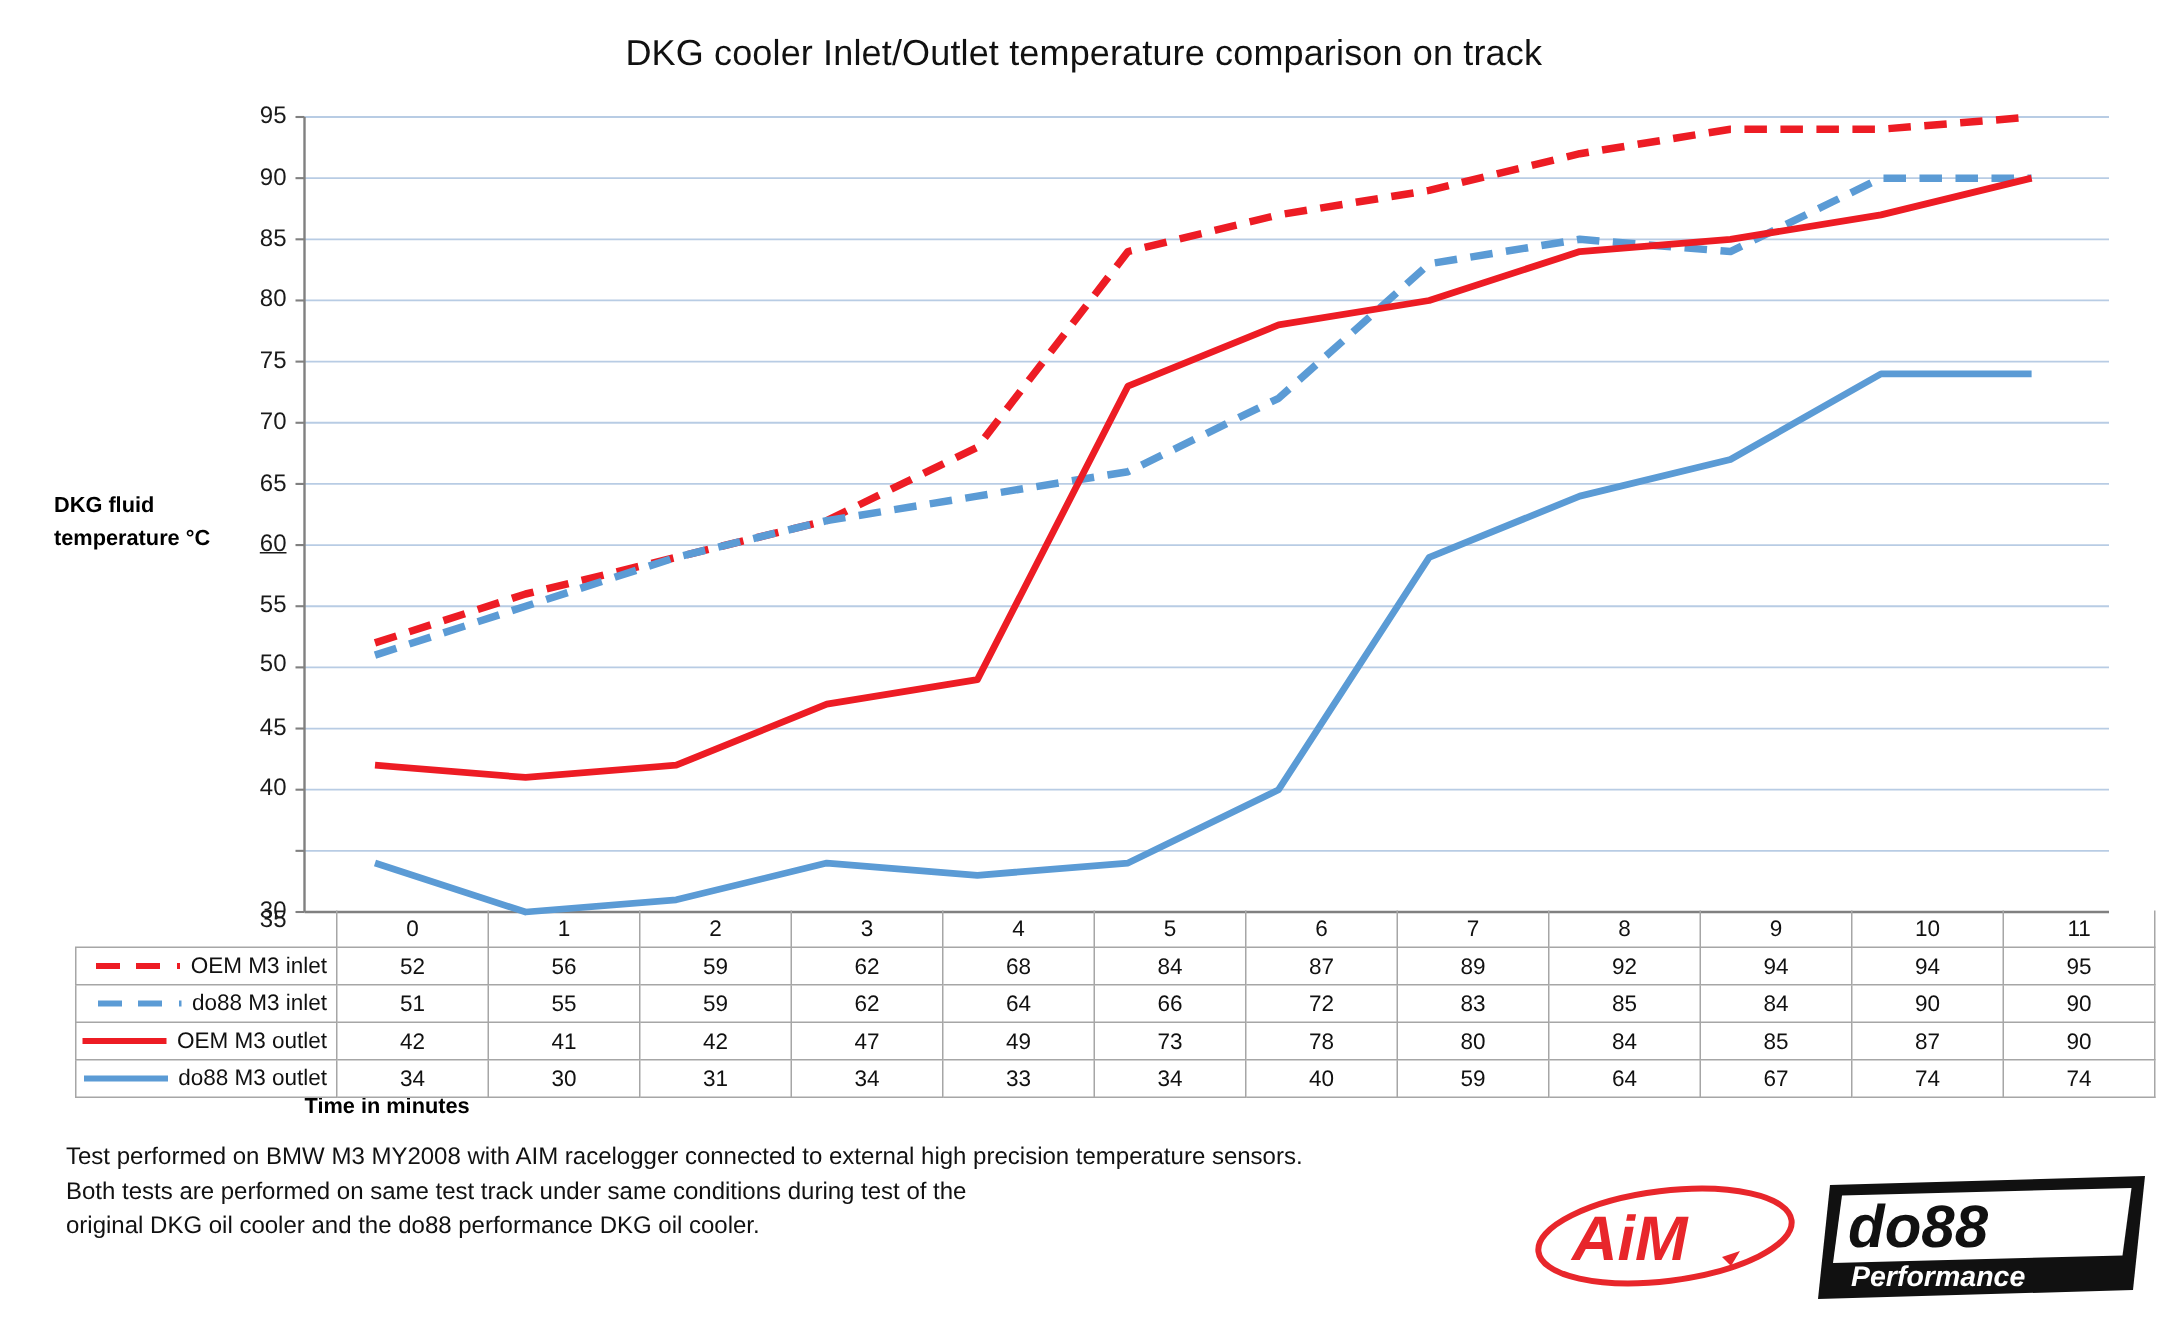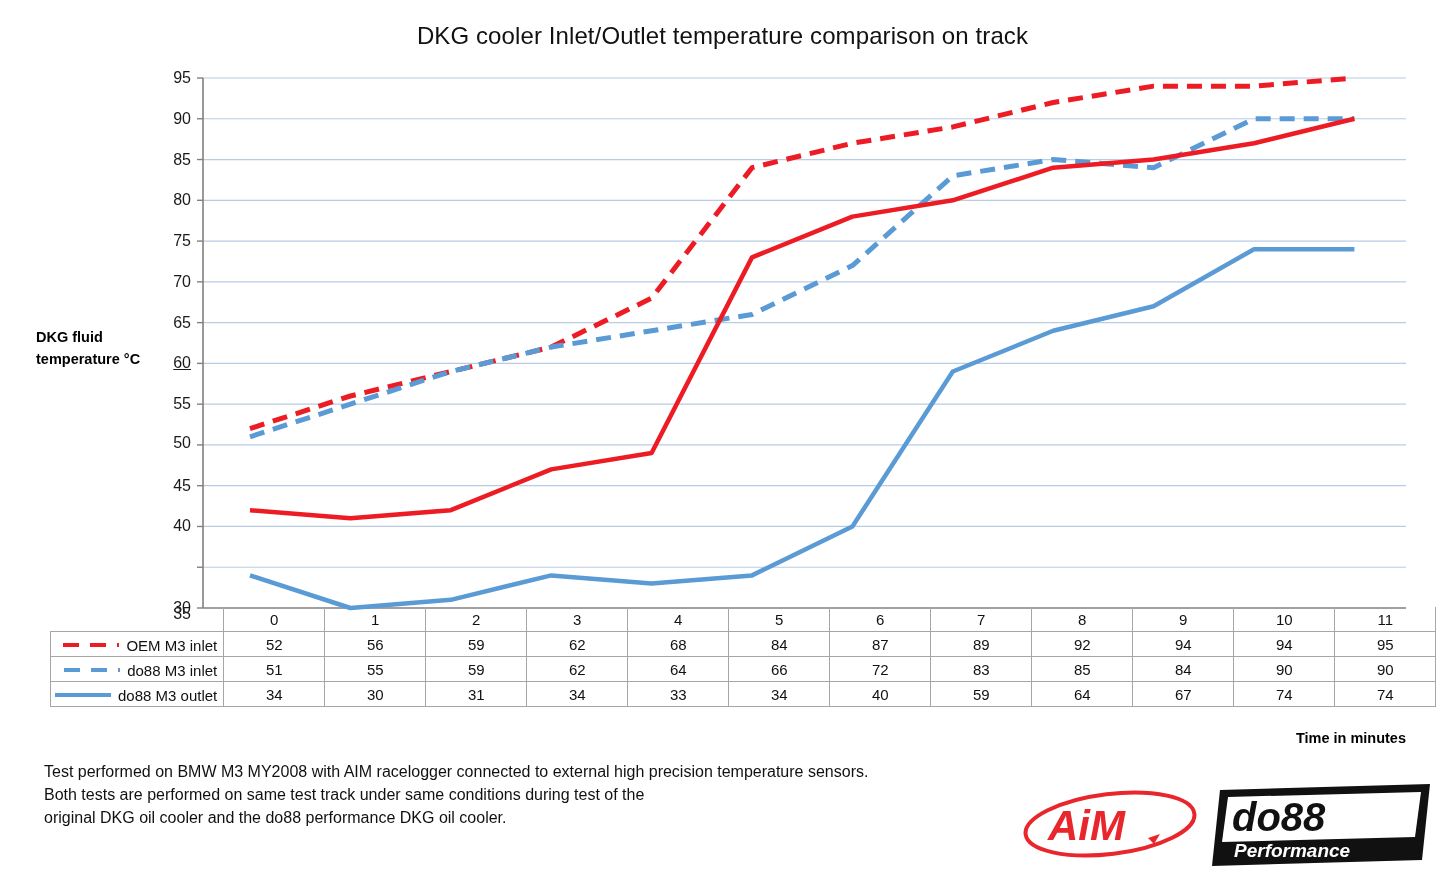--- a/index.html
+++ b/index.html
@@ -60,21 +60,21 @@
     font-weight: bold;
     line-height: 22px;
     color: #000;
   }
 
   #x-axis-title {
     position: absolute;
     left: 203px;
     top: 730px;
     width: 1203px;
-    text-align: right;
+    text-align: left;
     font-size: 14.5px;
     font-weight: bold;
     color: #000;
   }
 
   
   #data-table {
     position: absolute;
     left: 50px;
     top: 607px;
@@ -266,20 +266,35 @@
         <td class="data-cell">64</td>
         <td class="data-cell">66</td>
         <td class="data-cell">72</td>
         <td class="data-cell">83</td>
         <td class="data-cell">85</td>
         <td class="data-cell">84</td>
         <td class="data-cell">90</td>
         <td class="data-cell">90</td>
       </tr>
       <tr>
+        <td class="legend-cell"><span class="swatch solid-red"><i></i></span><span class="legend-text">OEM M3 outlet</span></td>
+        <td class="data-cell">42</td>
+        <td class="data-cell">41</td>
+        <td class="data-cell">42</td>
+        <td class="data-cell">47</td>
+        <td class="data-cell">49</td>
+        <td class="data-cell">73</td>
+        <td class="data-cell">78</td>
+        <td class="data-cell">80</td>
+        <td class="data-cell">84</td>
+        <td class="data-cell">85</td>
+        <td class="data-cell">87</td>
+        <td class="data-cell">90</td>
+      </tr>
+      <tr>
         <td class="legend-cell"><span class="swatch solid-blue"><i></i></span><span class="legend-text">do88 M3 outlet</span></td>
         <td class="data-cell">34</td>
         <td class="data-cell">30</td>
         <td class="data-cell">31</td>
         <td class="data-cell">34</td>
         <td class="data-cell">33</td>
         <td class="data-cell">34</td>
         <td class="data-cell">40</td>
         <td class="data-cell">59</td>
         <td class="data-cell">64</td>

